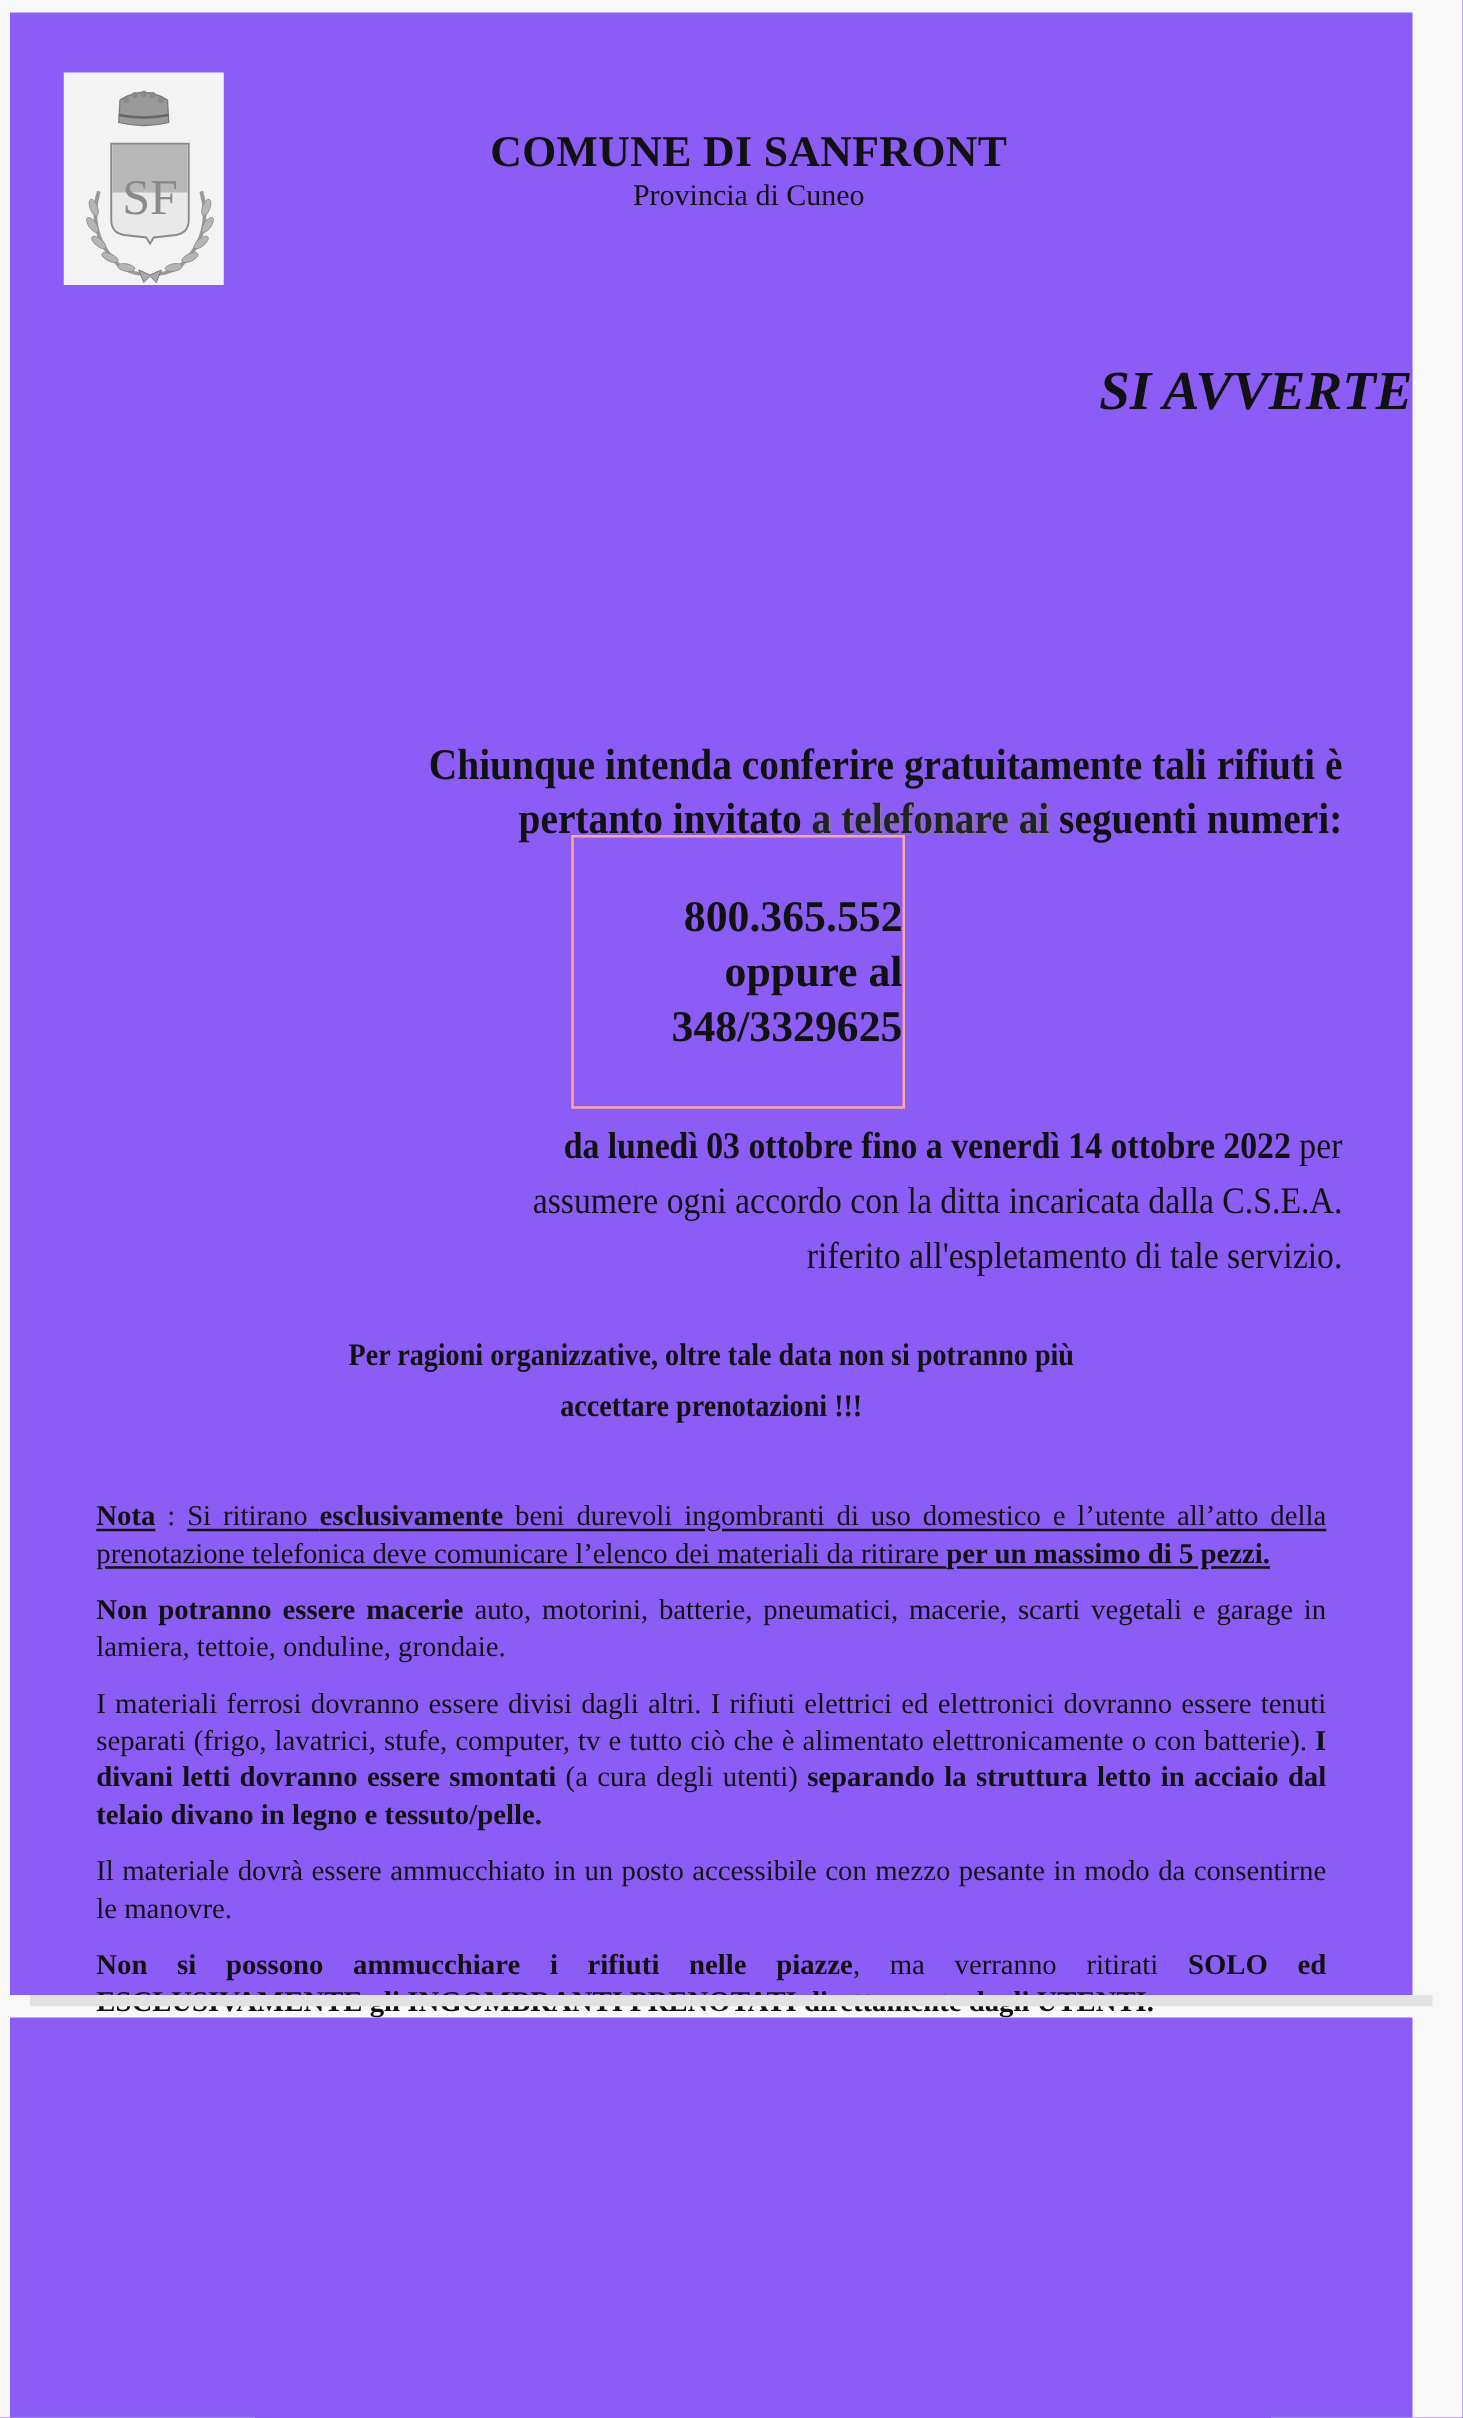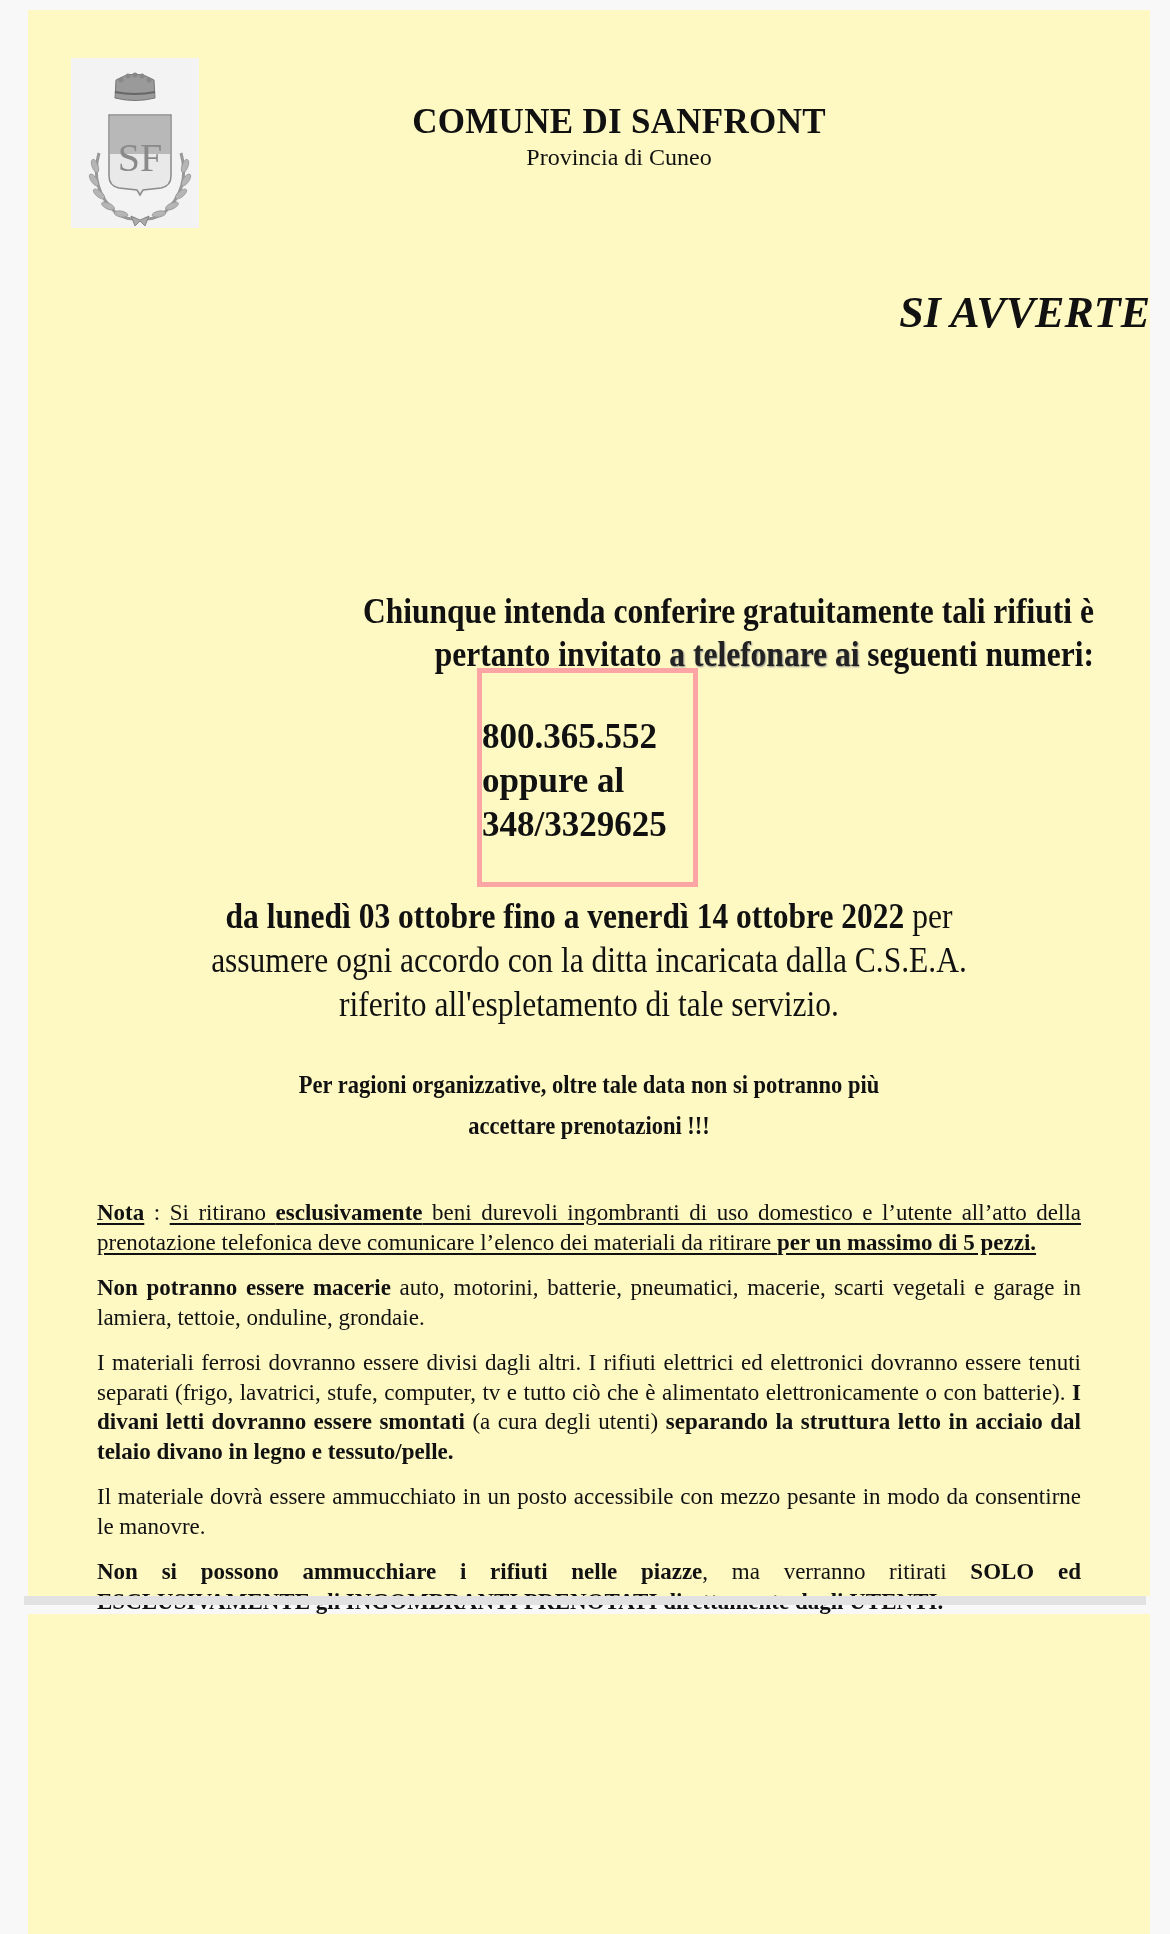--- a/index.html
+++ b/index.html
@@ -4,21 +4,21 @@
 <style>
   html, body { margin: 0; padding: 0; }
   body {
     width: 1170px; height: 1934px; overflow: hidden;
     background: #f8f8f8;
     font-family: "Liberation Serif", "DejaVu Serif", serif;
     color: #111;
     position: relative;
   }
   .page {
-    position: absolute; left: 28px; width: 1122px; background: #fef9c3;
+    position: absolute; left: 8px; width: 1122px; background: #8b5cf6;
   }
   #page1 { top: 10px; height: 1586px; }
   .page-sep { position: absolute; left: 24px; width: 1122px; top: 1596px; height: 9px; background: #e2e2e2; }
   #page2 { top: 1614px; height: 330px; }
 
   .logo {
     position: absolute; left: 43px; top: 48px; width: 128px; height: 170px;
     background: #f3f3f3;
   }
   .logo svg { width: 100%; height: 100%; display: block; }
@@ -50,30 +50,30 @@
   .notice-box .narrow { display: inline-block; transform: scaleX(0.86); transform-origin: center; white-space: nowrap; }
 
   .invite {
     position: absolute; left: 0; width: 1122px; top: 580px; text-align: right;
     font-weight: bold; font-size: 35px; line-height: 43px;
   }
   .invite .line { display: block; white-space: nowrap; transform: scaleX(0.9); }
   .invite .highlight { text-shadow: 1px 1px 2px #888; color: #222; }
 
   .phone-box {
-    position: absolute; left: 449px; top: 658px; width: 221px; height: 219px;
-    border: 5px solid #fca5a5; box-sizing: border-box;
-    text-align: left; font-weight: bold; font-size: 35px; line-height: 44px;
+    position: absolute; left: 449px; top: 658px; width: 267px; height: 219px;
+    border: 2px solid #fca5a5; box-sizing: border-box;
+    text-align: right; font-weight: bold; font-size: 35px; line-height: 44px;
     padding-top: 42px;
   }
   .phone-box div { display: block; white-space: nowrap; }
 
   .period {
-    position: absolute; left: 0; width: 1122px; top: 885px; text-align: center;
-    font-size: 35px; line-height: 44px;
+    position: absolute; left: 0; width: 1122px; top: 885px; text-align: right;
+    font-size: 30px; line-height: 44px;
   }
   .period .line { display: block; white-space: nowrap; transform: scaleX(0.9); }
   .period b { font-weight: bold; }
 
   .deadline {
     position: absolute; left: 0; width: 1122px; top: 1054px; text-align: center;
     font-weight: bold; font-size: 25px; line-height: 41px;
   }
   .deadline .line { display: block; white-space: nowrap; transform: scaleX(0.9); }
 

